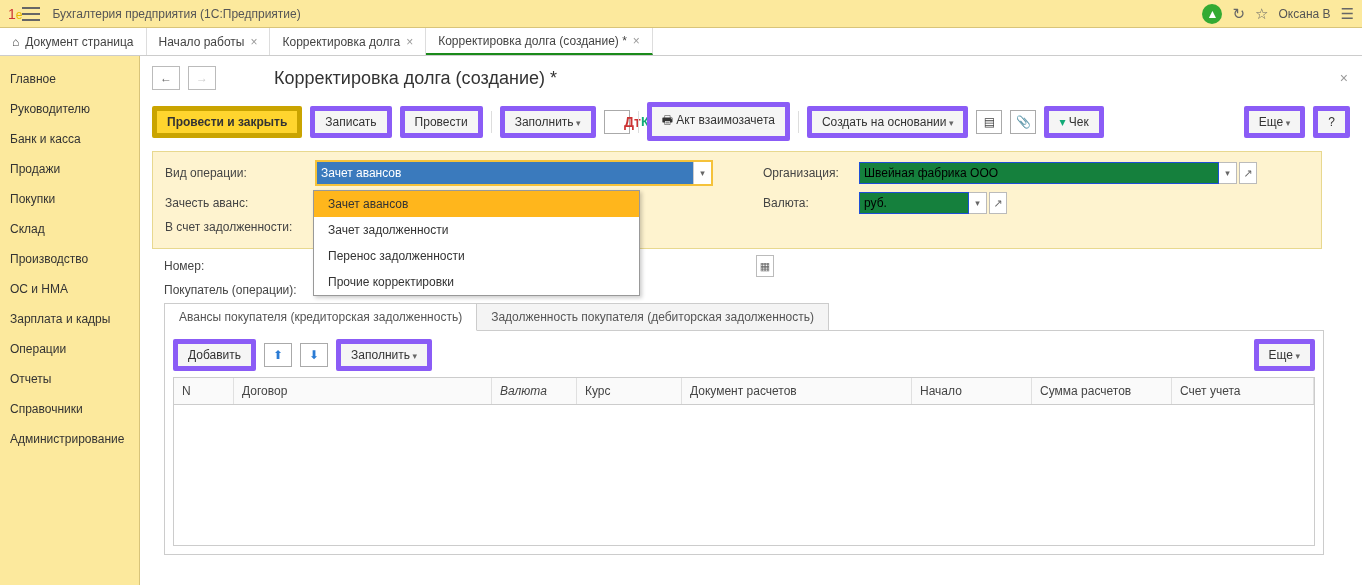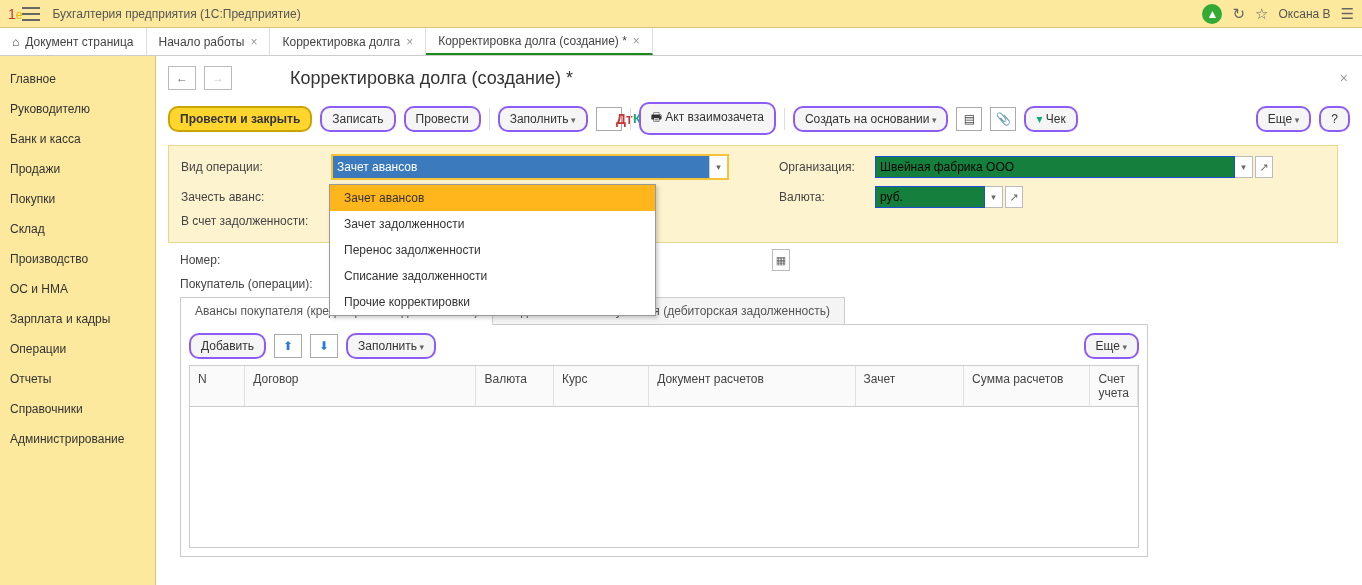--- a/index.html
+++ b/index.html
@@ -14,31 +14,31 @@
 .bell { width:20px; height:20px; border-radius:50%; background:#3a3; display:flex;align-items:center;justify-content:center;color:#fff;font-size:12px;}
 .icon-btn { cursor:pointer; color:#666; font-size:15px;}
 
 .tabbar { background:#fff; height:28px; display:flex; align-items:stretch; border-bottom:1px solid #ccc;}
 .tab { display:flex; align-items:center; padding:0 12px; border-right:1px solid #ddd; color:#444; cursor:pointer; gap:6px;}
 .tab.home { }
 .tab.active { border-bottom:2px solid #1a8a1a; }
 .tab .close-x { color:#999; font-size:12px;}
 
 .main { display:flex; height: calc(585px - 56px);}
-.sidebar { width:156px; background:#fce99d; border-right:1px solid #d8c47a; padding-top:8px;}
+.sidebar { width:140px; background:#fce99d; border-right:1px solid #d8c47a; padding-top:8px;}
 .sidebar-item { padding:8px 10px; color:#333; cursor:pointer;}
 
 .content { flex:1; background:#fff; padding:0; position:relative; overflow:hidden;}
 .header-row { display:flex; align-items:center; padding:10px 12px 8px; gap:8px;}
 .nav-btn { width:28px; height:24px; border:1px solid #bbb; background:#fff; display:flex;align-items:center;justify-content:center;color:#666;cursor:pointer;}
 .page-title { font-size:18px; color:#333; margin-left:50px;}
 .close-page { position:absolute; right:14px; top:14px; color:#999; font-size:14px; cursor:pointer;}
 
 .toolbar { display:flex; align-items:center; gap:8px; padding:4px 12px 10px; flex-wrap:wrap;}
-.btn { border:2px solid #8b5cf6; background:#f5f5f5; padding:4px 10px; cursor:pointer; color:#333; border-radius:10px;}
+.btn { border:5px solid #8b5cf6; background:#f5f5f5; padding:4px 10px; cursor:pointer; color:#333; border-radius:2px;}
 .btn.primary { background:#ffd52e; border-color:#caa400; font-weight:bold;}
 .btn.dropdown::after{content:" ▾"; font-size:9px; color:#666;}
 .icon-square{width:26px;height:24px;border:1px solid #aaa;background:#fff;display:flex;align-items:center;justify-content:center;cursor:pointer;color:#444;}
 .sep{width:1px;height:22px;background:#ddd;}
 
 .form-area { background:#fef3cf; padding:8px 12px 8px; margin:0 12px; border:1px solid #e8d88f; position:relative; width:1170px;}
 .form-row { display:flex; align-items:center; margin-bottom:6px; gap:10px;}
 .form-label { width:140px; color:#444;}
 .input { border:1px solid #1d4ed8; background:#15803d; height:22px; padding:0 4px; display:flex;align-items:center;}
 .input.sel { background:#3a7abd; color:#fff;}
@@ -48,21 +48,21 @@
 .dropdown-list{position:absolute;top:30px;left:148px;width:327px;background:#fff;border:1px solid #999;box-shadow:2px 2px 4px rgba(0,0,0,0.2);z-index:100;}
 .dropdown-item{padding:6px 14px;cursor:pointer;color:#333;}
 .dropdown-item.highlight{background:#ffb61c;}
 
 .below-form{padding:6px 12px;margin:0 12px;}
 .subtabs{display:flex;border:1px solid #ccc;border-bottom:none;width:fit-content;}
 .subtab{padding:6px 14px;border-right:1px solid #ccc;cursor:pointer;background:#f4f4f4;color:#555;}
 .subtab.active{background:#fff;border-bottom:1px solid #fff;margin-bottom:-1px;}
 .subtab:last-child{border-right:none;}
 
-.tabcontent{border:1px solid #ccc;padding:8px;width:968px;}
+.tabcontent{border:1px solid #ccc;padding:8px;width:1160px;}
 .table-toolbar{display:flex;gap:8px;align-items:center;margin-bottom:6px;}
 .arrow-btn{width:28px;height:24px;border:1px solid #aaa;background:#fff;display:flex;align-items:center;justify-content:center;cursor:pointer;}
 .table{width:100%;border:1px solid #ccc;}
 .thead{display:flex;background:#fafafa;border-bottom:1px solid #ccc;}
 .th{padding:6px 8px;border-right:1px solid #e0e0e0;color:#444;}
 .tbody{height:140px;background:#fff;}
 
 .right-pair{display:flex;align-items:center;}
 .org-input{width:360px;}
 .cur-input{width:110px;}
@@ -168,21 +168,20 @@
         <div class="right-pair">
           <div class="input org-input">Швейная фабрика ООО</div>
           <div class="drop-btn">▾</div>
           <div class="ext-btn">↗</div>
         </div>
 
         <div class="dropdown-list">
           <div class="dropdown-item highlight">Зачет авансов</div>
           <div class="dropdown-item">Зачет задолженности</div>
           <div class="dropdown-item">Перенос задолженности</div>
-          <div class="dropdown-item">Списание задолженности</div>
           <div class="dropdown-item">Прочие корректировки</div>
         </div>
       </div>
       <div class="form-row">
         <span class="form-label">Зачесть аванс:</span>
         <div style="width:398px;"></div>
         <div style="width:30px"></div>
         <span style="width:86px;color:#444;">Валюта:</span>
         <div class="right-pair">
           <div class="input cur-input">руб.</div>
@@ -217,24 +216,24 @@
           <div class="arrow-btn" style="color:#2a7bd4;">⬆</div>
           <div class="arrow-btn" style="color:#2a7bd4;">⬇</div>
           <button class="btn dropdown">Заполнить</button>
           <div style="flex:1"></div>
           <button class="btn dropdown">Еще</button>
         </div>
         <div class="table">
           <div class="thead">
             <div class="th" style="width:60px;">N</div>
             <div class="th" style="width:258px;">Договор</div>
-            <div class="th" style="width:85px;">Валюта</div>
+            <div class="th" style="width:85px;font-style:italic;">Валюта</div>
             <div class="th" style="width:105px;">Курс</div>
             <div class="th" style="width:230px;">Документ расчетов</div>
-            <div class="th" style="width:120px;">Зачет</div>
+            <div class="th" style="width:120px;">Начало</div>
             <div class="th" style="width:140px;">Сумма расчетов</div>
             <div class="th" style="flex:1;">Счет учета</div>
           </div>
           <div class="tbody"></div>
         </div>
       </div>
     </div>
   </div>
 </div>
 

